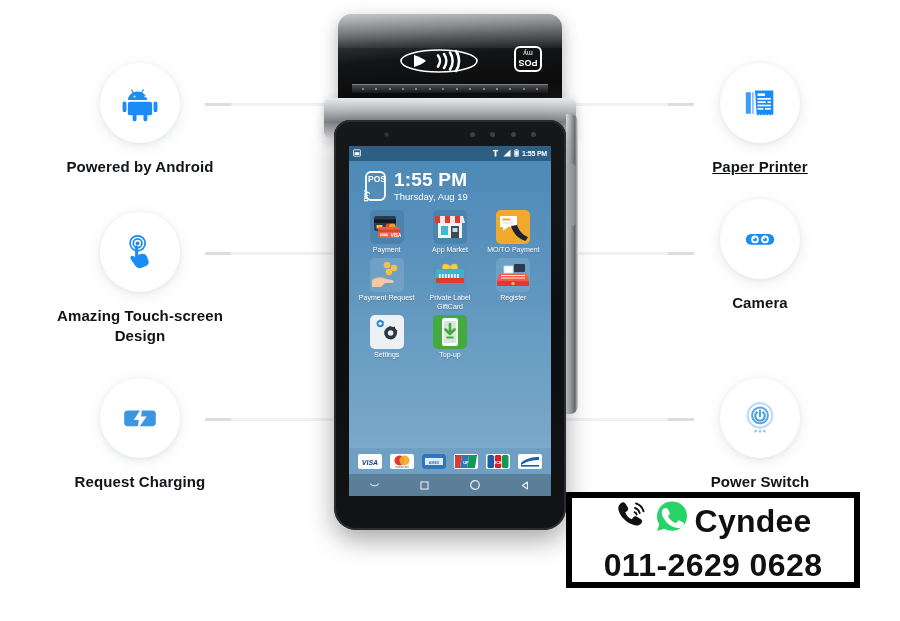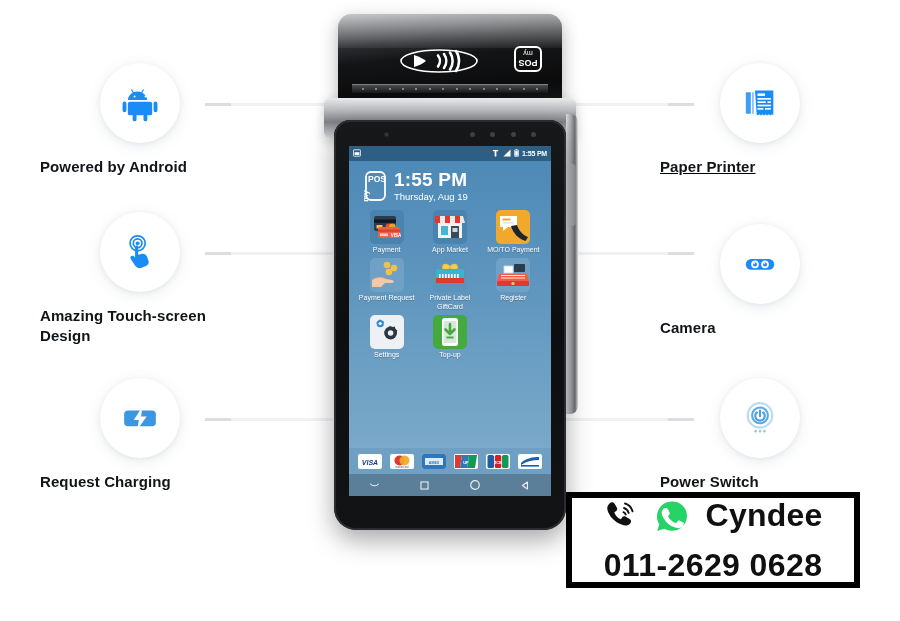--- a/index.html
+++ b/index.html
@@ -7,21 +7,21 @@
   body {
     width: 900px; height: 621px;
     font-family: "Liberation Sans", sans-serif;
     background: #ffffff;
     overflow: hidden;
     position: relative;
   }
   #stage { position:absolute; inset:0; background:#fff; }
 
   
-  .feature { position:absolute; width:200px; text-align:left; }
+  .feature { position:absolute; width:200px; text-align:center; }
   .feature.left  { left:40px; }
   .feature.right { left:660px; }
 
   .ico-wrap {
     width:80px; height:80px; border-radius:50%;
     background:#ffffff;
     margin:0 auto;
     display:flex; align-items:center; justify-content:center;
     box-shadow: 0 3px 14px rgba(120,130,150,0.16), 0 1px 4px rgba(120,130,150,0.10);
   }
@@ -147,21 +147,21 @@
 
   
   #banner {
     position:absolute; left:566px; top:492px; width:294px; height:96px;
     background:#000000; padding:6px;
   }
   #banner .inner {
     width:100%; height:100%; background:#ffffff;
     display:flex; flex-direction:column; align-items:center; justify-content:center;
   }
-  .bn-row1 { display:flex; align-items:flex-start; gap:17px; }
+  .bn-row1 { display:flex; align-items:flex-end; gap:6px; }
   .bn-name { font-size:32px; font-weight:bold; color:#101010; letter-spacing:0.2px; line-height:1; }
   .bn-num { font-size:32px; font-weight:bold; color:#101010; letter-spacing:0.4px; line-height:1; margin-top:12px; }
 </style>
 </head>
 <body>
 
 <div id="stage">
 
   <div class="conn left" style="left:205px; top:103px; width:128px;">
       <span class="nub"></span>
@@ -248,21 +248,21 @@
             <rect x="21" y="26" width="16" height="2"></rect>
             <rect x="21" y="30" width="7" height="2"></rect>
             <rect x="30" y="30" width="7" height="2"></rect>
           </g>
         </svg>
       </span>
     </div>
     <div class="feat-label">Paper Printer</div>
   </div>
 
-  <div class="feature right" style="top:224px;">
+  <div class="feature right" style="top:199px;">
     <div class="ico-wrap">
       <span>
         <svg width="40" height="40" viewBox="0 0 48 48">
           <rect x="7" y="18" width="34" height="13" rx="6.5" fill="#1a8cf5"></rect>
           <circle cx="18" cy="24.5" r="4.6" fill="#ffffff"></circle>
           <circle cx="30" cy="24.5" r="4.6" fill="#ffffff"></circle>
           <circle cx="18" cy="24.5" r="2.4" fill="#1a8cf5"></circle>
           <circle cx="30" cy="24.5" r="2.4" fill="#1a8cf5"></circle>
           <circle cx="17" cy="23.4" r="0.9" fill="#ffffff"></circle>
           <circle cx="29" cy="23.4" r="0.9" fill="#ffffff"></circle>

